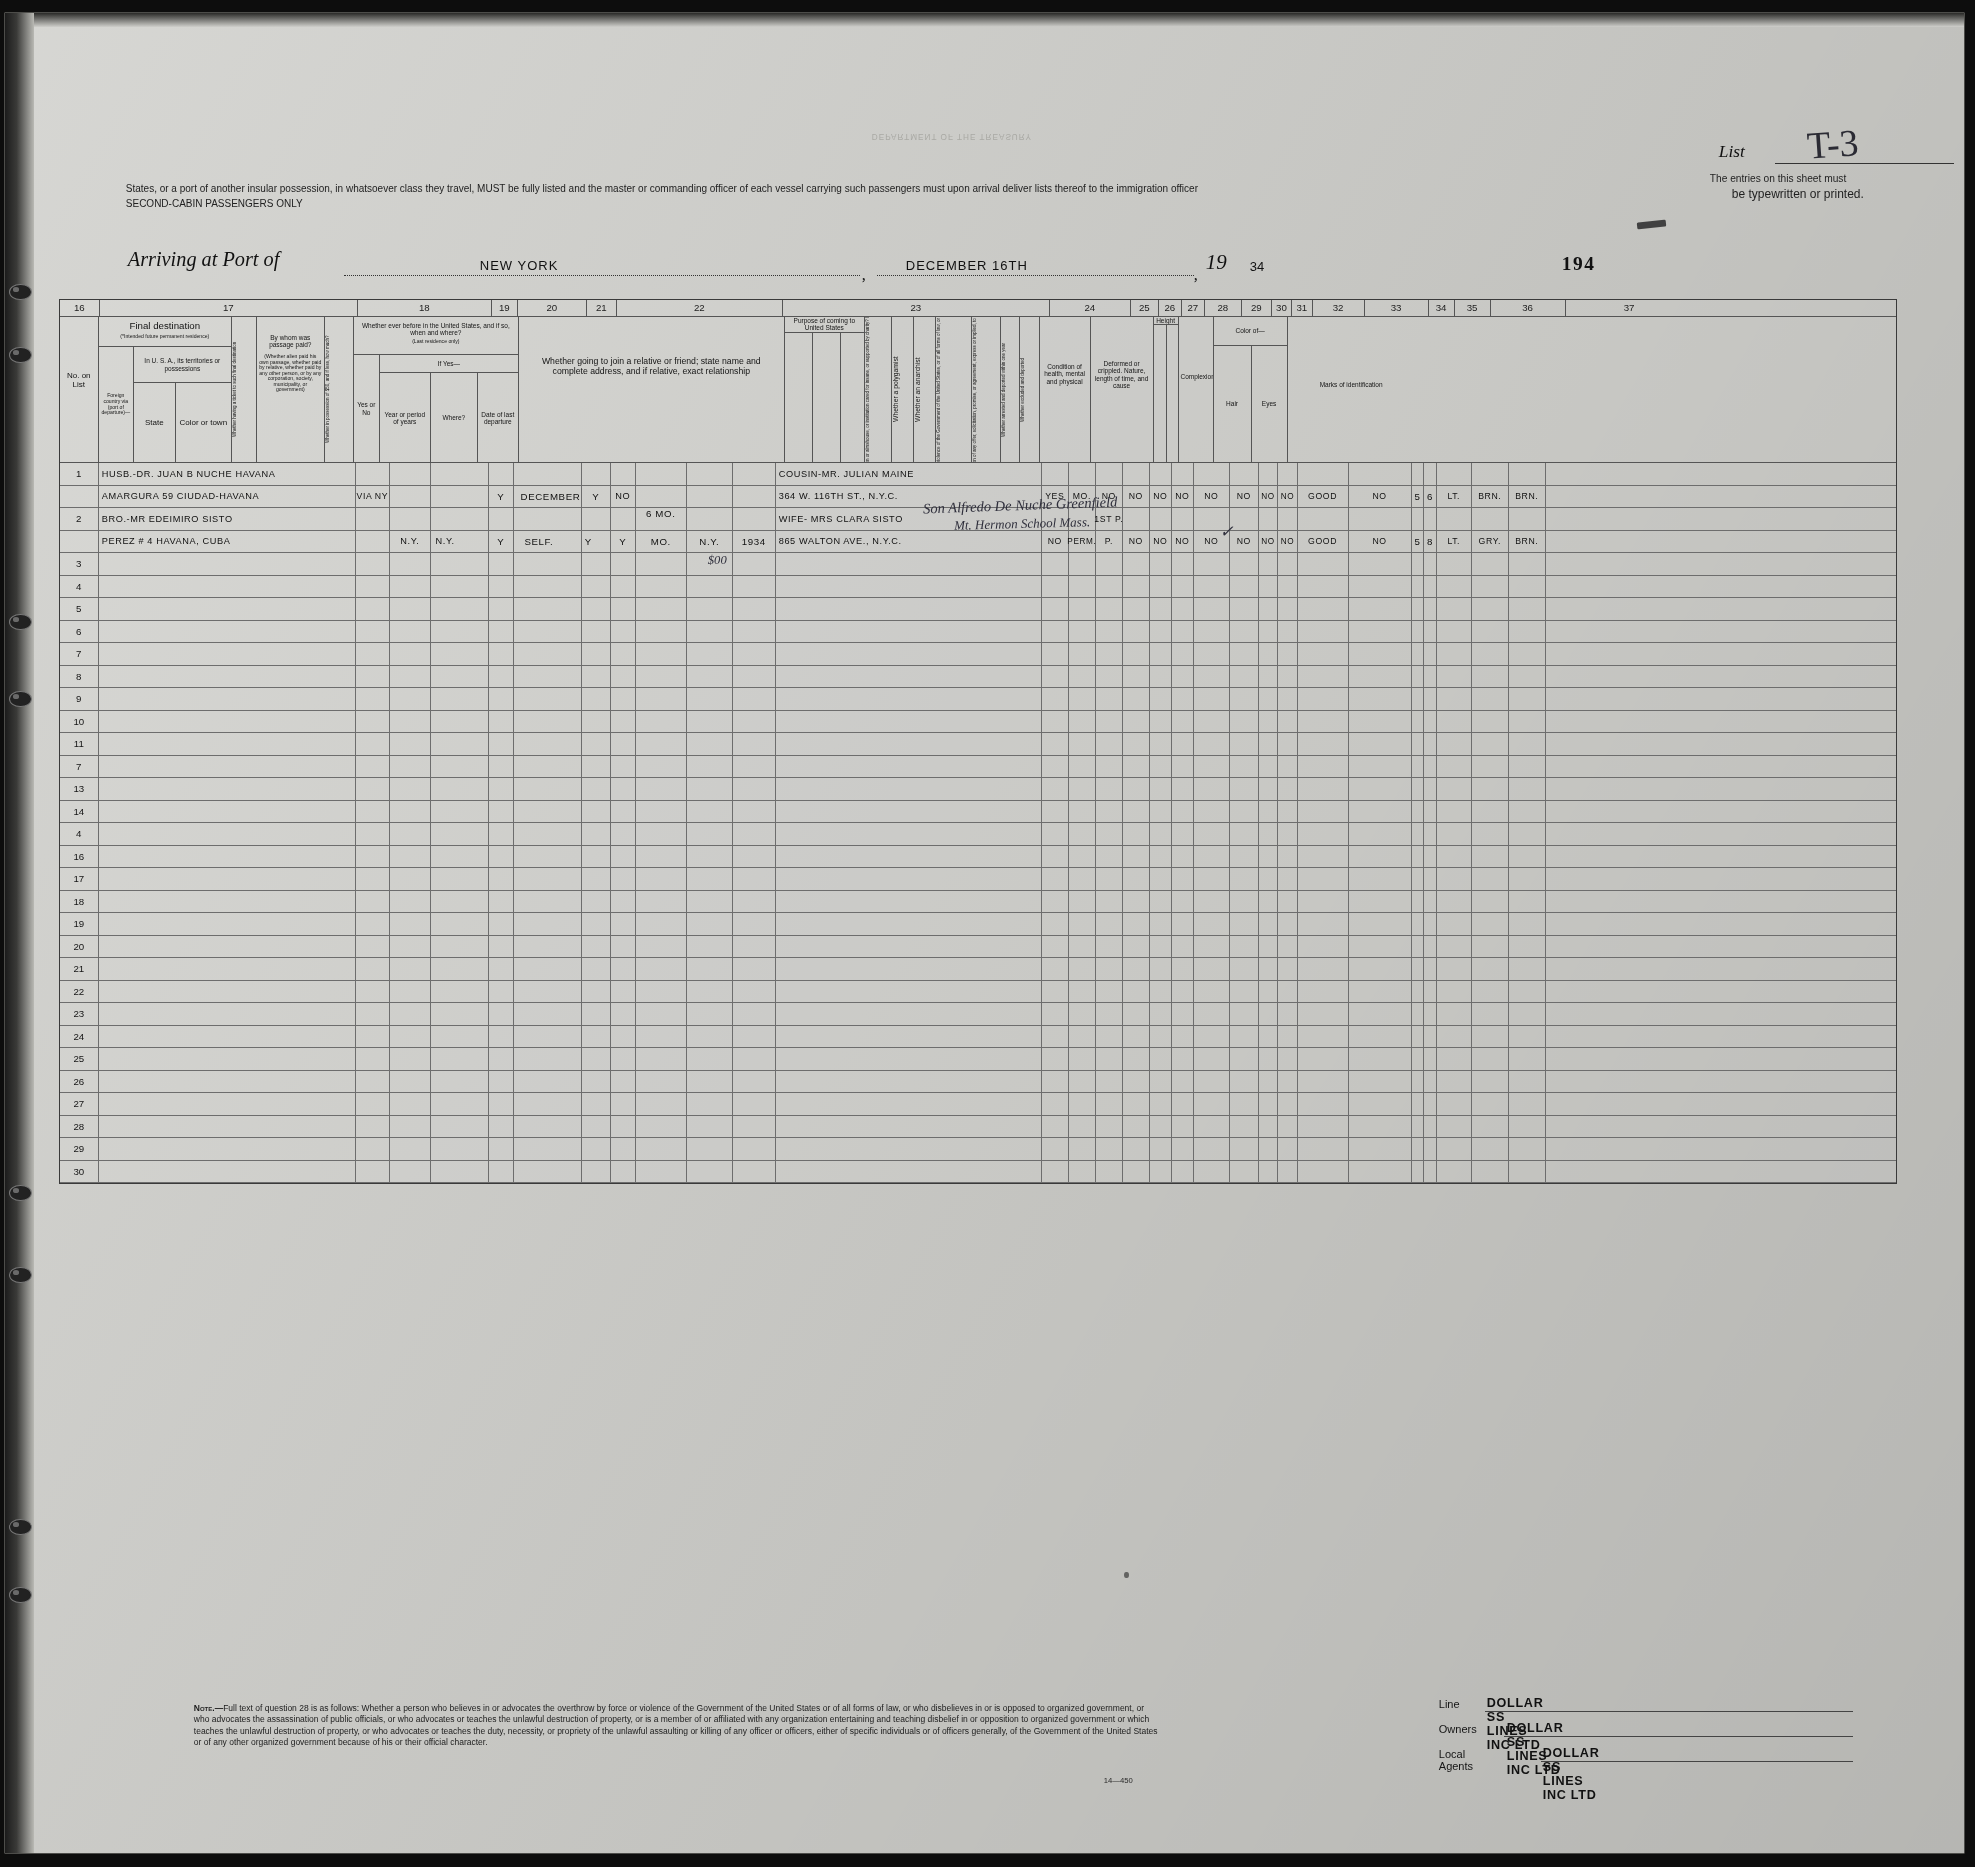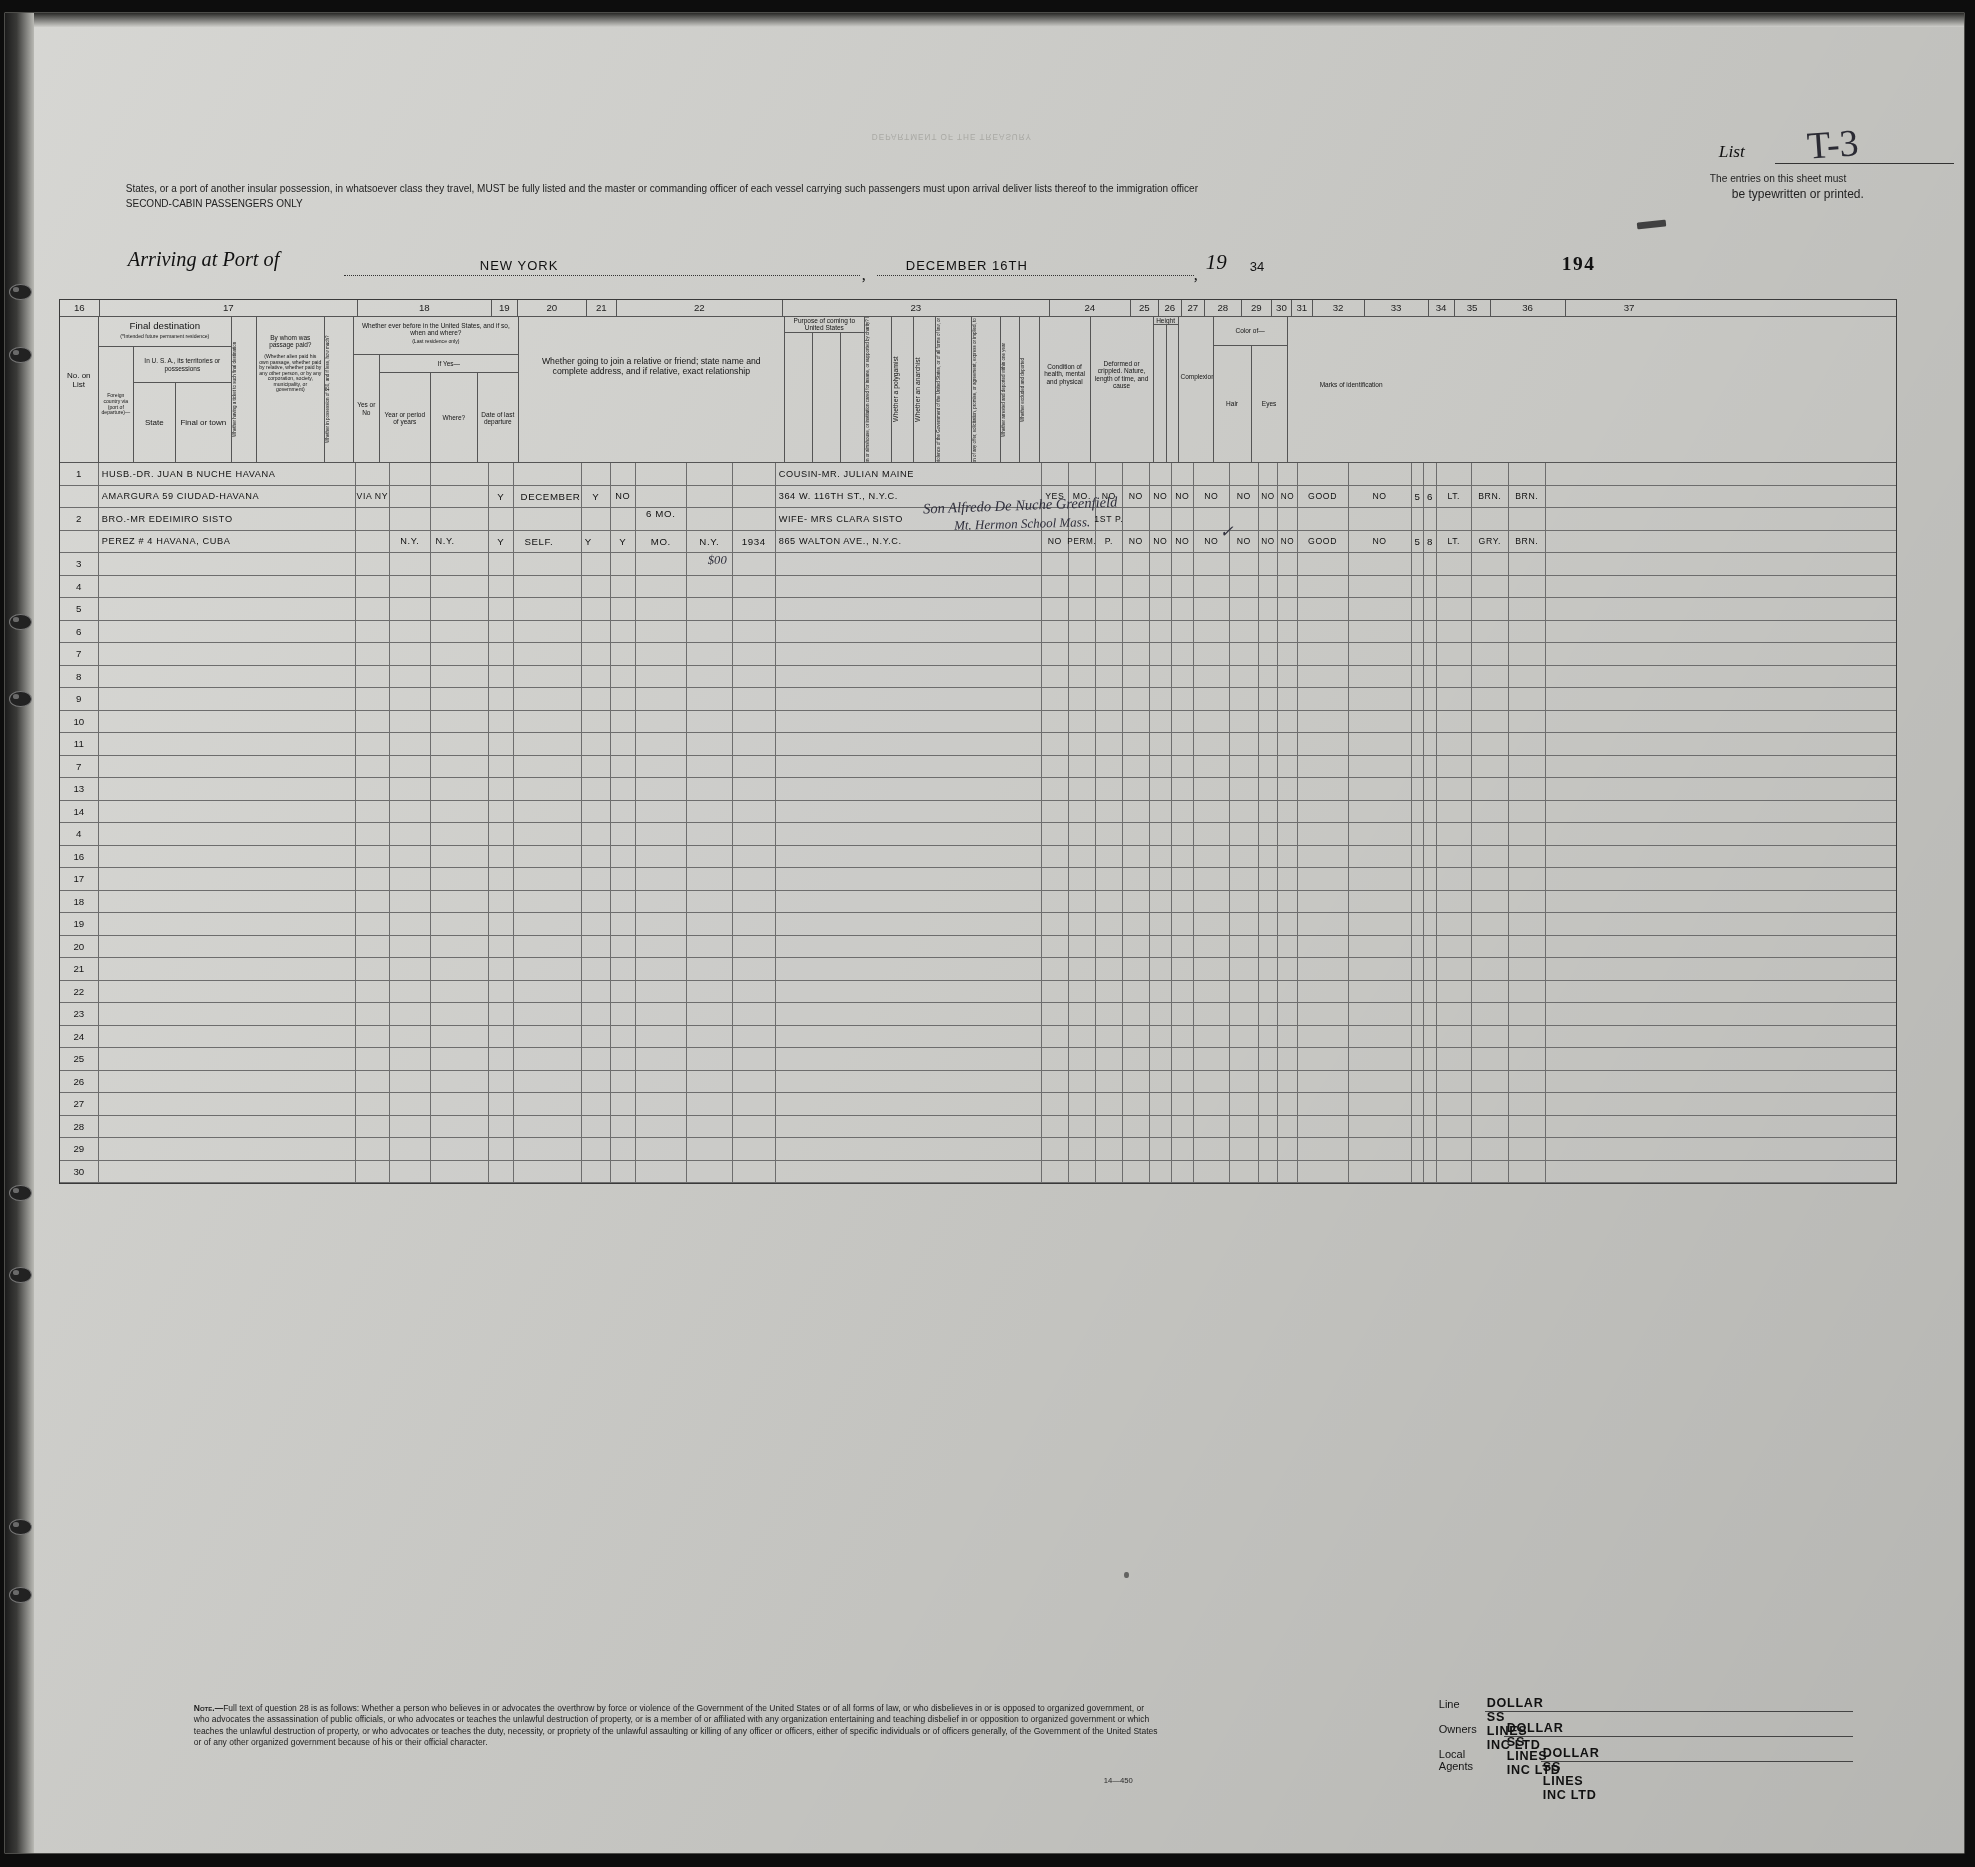--- a/index.html
+++ b/index.html
@@ -165,21 +165,21 @@
             <div class="splitrow" style="border-top:0.5px solid #555">
               <div style="width:34px;border-right:0.5px solid #555;display:flex;align-items:center;">
                 <div class="xs" style="padding:0 1px;text-align:center">Foreign country via (port of departure)—</div>
               </div>
               <div style="flex:1;display:flex;flex-direction:column;">
                 <div style="height:35px;display:flex;align-items:center;justify-content:center;border-bottom:0.5px solid #555">
                   <div class="sm" style="padding:0 2.9px">In U. S. A., its territories or possessions</div>
                 </div>
                 <div style="flex:1;display:flex;">
                   <div style="width:41px;border-right:0.5px solid #555;display:flex;align-items:center;justify-content:center;">State</div>
-                  <div style="flex:1;display:flex;align-items:center;justify-content:center;">Final or town</div>
+                  <div style="flex:1;display:flex;align-items:center;justify-content:center;">Color or town</div>
                 </div>
               </div>
             </div>
           </div>
         </div>
 
         <div class="hc" style="width:25px">
           <div class="vert">
               <span class="vxs">Whether having a ticket to such final destination</span>
             </div>

